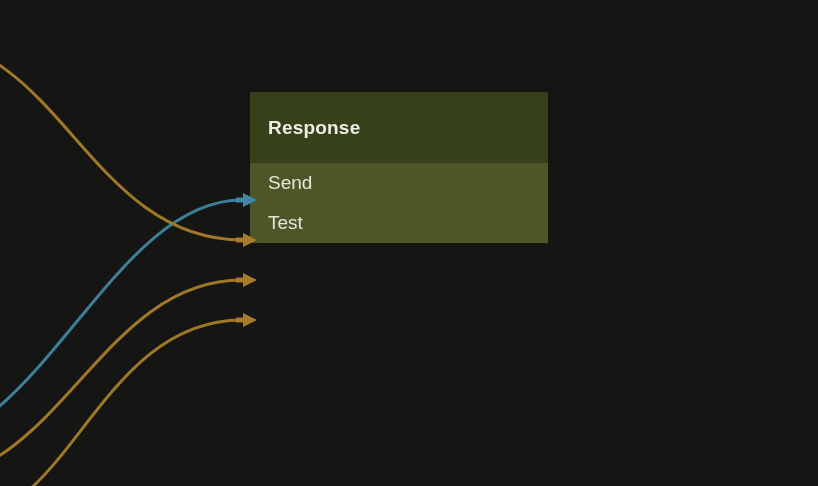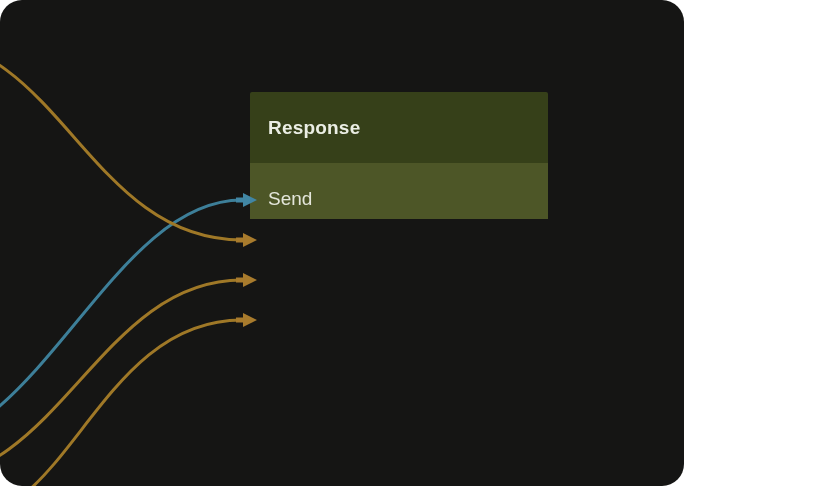--- a/index.html
+++ b/index.html
@@ -5,25 +5,24 @@
   html, body {
     margin: 0;
     padding: 0;
     width: 818px;
     height: 486px;
     overflow: hidden;
     font-family: "Liberation Sans", sans-serif;
   }
   .canvas {
     position: relative;
-    width: 684px;
+    width: 818px;
     height: 486px;
     background: #151514;
     overflow: hidden;
-    border-radius: 22px;
   }
   svg.layer {
     position: absolute;
     left: 0;
     top: 0;
     width: 818px;
     height: 486px;
     pointer-events: none;
   }
   svg.layer .hit { pointer-events: all; }
@@ -40,21 +39,20 @@
   .node-header {
     height: 71px;
     display: flex;
     align-items: center;
     padding: 0 18px;
     font-size: 19px;
     font-weight: bold;
     letter-spacing: 0.2px;
   }
   .node-body {
-    padding-top: 16px;
   }
   .port-row {
     height: 40px;
     display: flex;
     align-items: center;
     padding-left: 18px;
     font-size: 19px;
   }
   .wires-layer { z-index: 1; }
   .ports-layer { z-index: 3; }
@@ -72,20 +70,23 @@
     </svg>
 
   <div class="node">
     <div class="node-header" style="background: rgb(54, 64, 25); color: rgb(235, 238, 228);">
       <span>Response</span>
     </div>
     <div class="node-body" id="node-body" style="background: rgb(77, 86, 39); color: rgb(228, 230, 219);">
         <div class="port-row">
           <span>Send</span>
         </div>
+        <div class="port-row">
+          <span>Test</span>
+        </div>
       </div>
   </div>
 
   <svg class="layer ports-layer" id="ports">
       <path d="M 236 197.5 L 243 197.5 L 243 193 L 257 200 L 243 207 L 243 202.5 L 236 202.5 Z" fill="#4186a4" class="hit"></path>
       <path d="M 236 237.5 L 243 237.5 L 243 233 L 257 240 L 243 247 L 243 242.5 L 236 242.5 Z" fill="#a87b2d" class="hit"></path>
       <path d="M 236 277.5 L 243 277.5 L 243 273 L 257 280 L 243 287 L 243 282.5 L 236 282.5 Z" fill="#a87b2d" class="hit"></path>
       <path d="M 236 317.5 L 243 317.5 L 243 313 L 257 320 L 243 327 L 243 322.5 L 236 322.5 Z" fill="#a87b2d" class="hit"></path>
     </svg>
 

